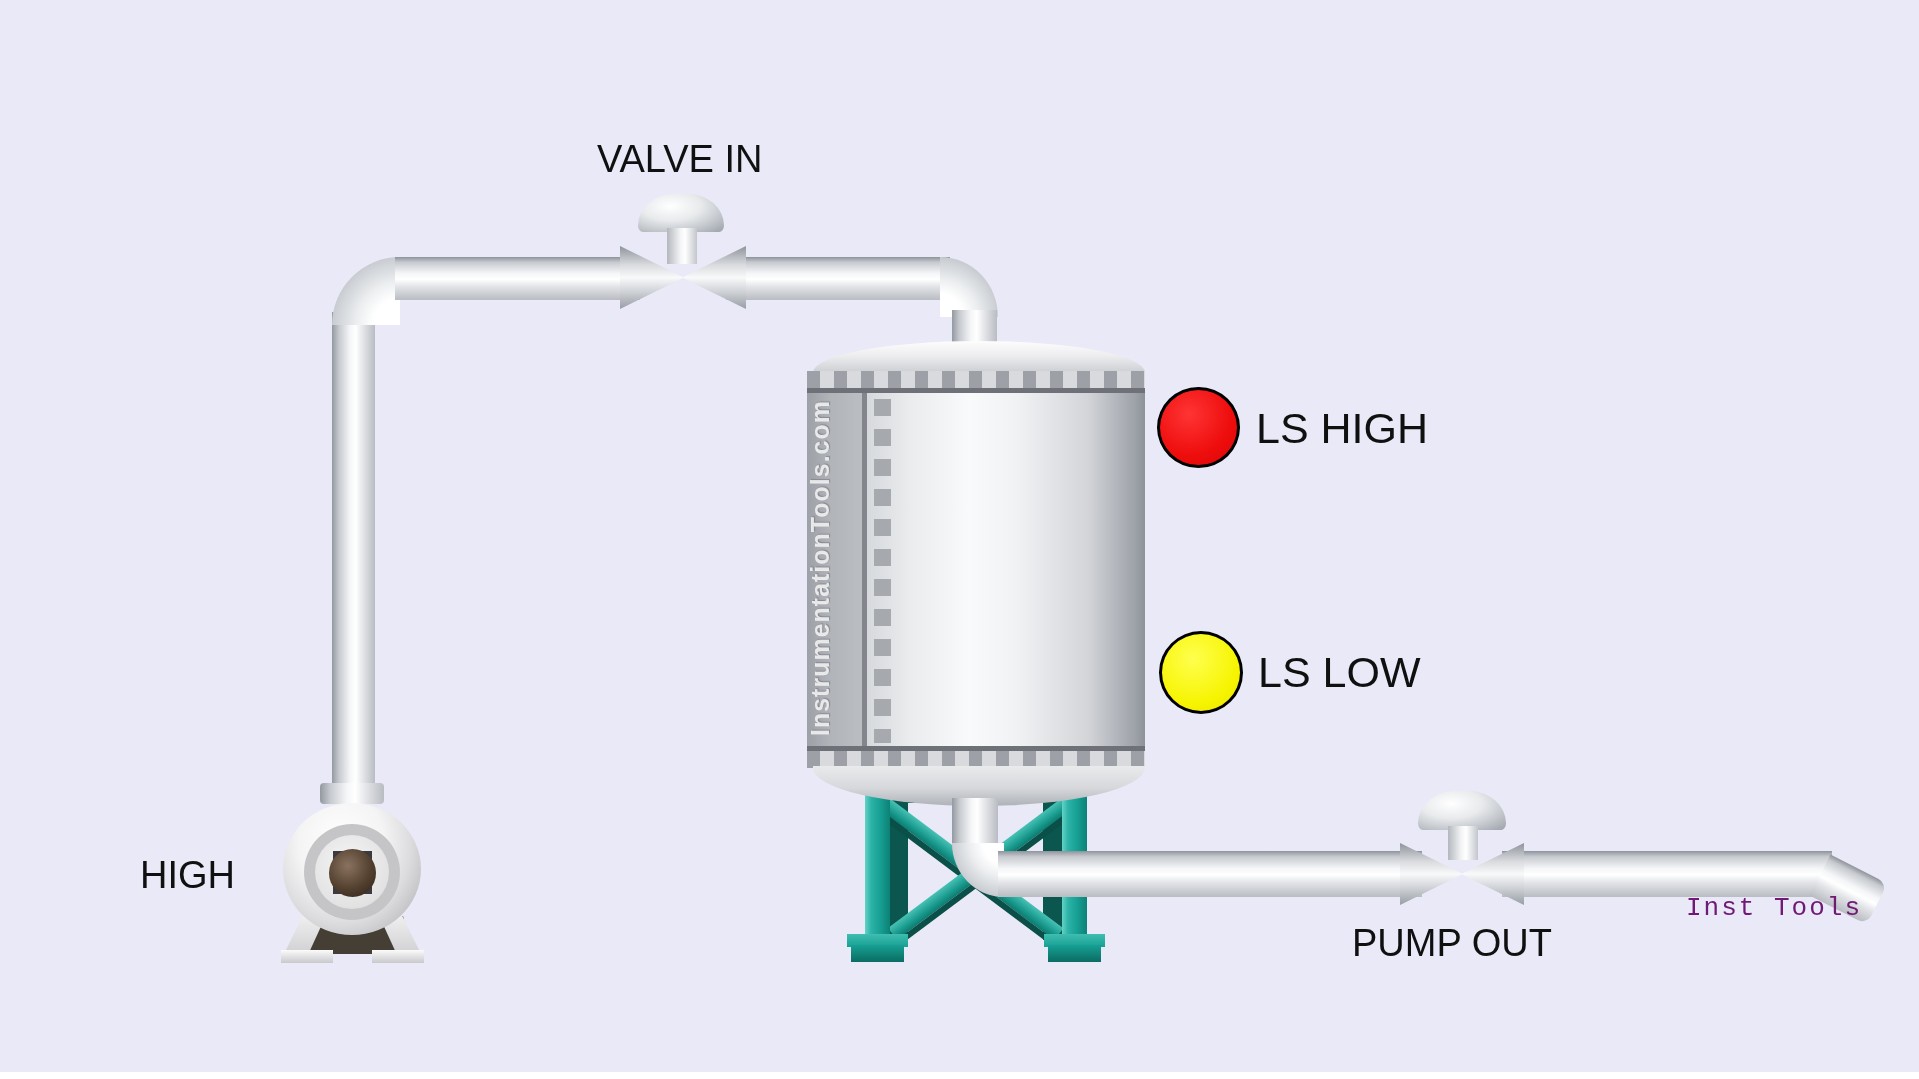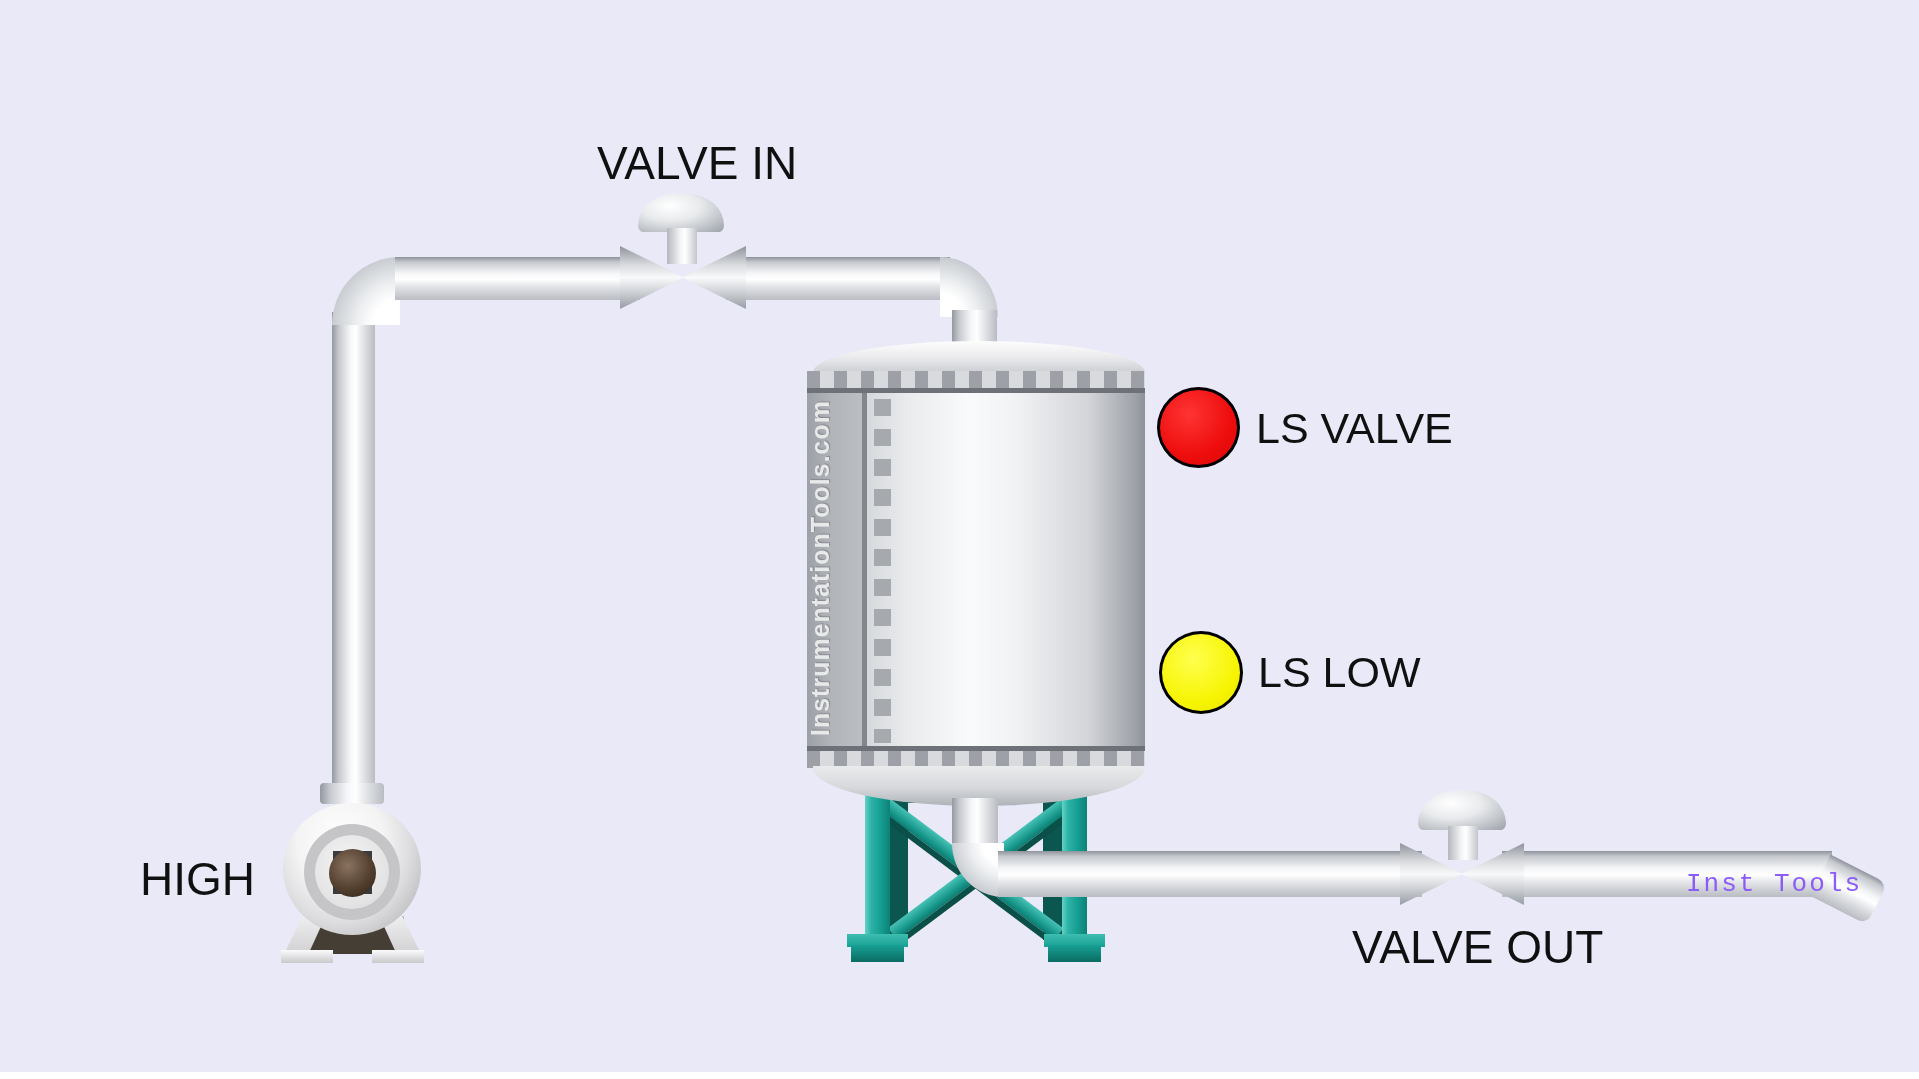--- a/index.html
+++ b/index.html
@@ -67,25 +67,25 @@
     background:radial-gradient(ellipse at 42% 30%,#ffffff 0%,#f4f4f5 38%,#dcdcde 62%,#bcbcbf 84%,#a6a6a9 100%);}
   .pump-ring{position:absolute;border-radius:50%;background:#c5c5c7;}
   .pump-inner{position:absolute;border-radius:50%;
     background:radial-gradient(circle at 45% 40%,#f6f6f6,#e2e2e3 70%,#d4d4d6 100%);}
   .pump-hub{position:absolute;border-radius:50%;
     background:radial-gradient(circle at 40% 35%,#8a7260 0%,#53402f 55%,#2c2015 100%);}
   .pump-bolt{position:absolute;width:10px;height:10px;background:#3a3a40;}
   
   .lamp{position:absolute;border:3px solid #000;border-radius:50%;box-sizing:border-box;}
   .label{
-    position:absolute;color:#101010;font-size:46px;line-height:1;letter-spacing:0px;white-space:nowrap;
+    position:absolute;color:#101010;font-size:38px;line-height:1;letter-spacing:0px;white-space:nowrap;
   }
   .wm-pipe{
     position:absolute;font-family:"Liberation Mono", monospace;font-size:26px;letter-spacing:2px;
-    color:#8b5cf6;white-space:nowrap;
+    color:#701a75;white-space:nowrap;margin-top:24px;
   }
 </style>
 </head>
 <body>
 
 <div class="stage">
 
   <div>
     <div class="leg-dark abs" style="left:888px;top:790px;width:176px;height:13px;"></div>
     <div class="leg-dark abs" style="left:889px;top:795px;width:19px;height:145px;"></div>
@@ -159,19 +159,19 @@
     <div class="valve-stem" style="left:1448px;top:826px;width:30px;height:34px;"></div>
     <div class="tri-l" style="left:1400px;top:843px;width:63px;height:62px;"></div>
     <div class="tri-r" style="left:1461px;top:843px;width:63px;height:62px;"></div>
   </div>
 
   <div class="lamp" style="left:1157px;top:387px;width:83px;height:81px;background:radial-gradient(circle at 38% 32%,#ff3434 0%,#ee0d0d 60%,#d90707 100%);"></div>
   <div class="lamp" style="left:1159px;top:631px;width:84px;height:83px;background:radial-gradient(circle at 40% 32%,#ffff4e 0%,#f6f400 65%,#e6e200 100%);"></div>
 
   <div class="label" style="left:597px;top:140px;">VALVE IN</div>
   <div class="label" style="left:140px;top:856px;">HIGH</div>
-  <div class="label" style="left:1256px;top:407px;font-size:43px;">LS VALVE</div>
+  <div class="label" style="left:1256px;top:407px;font-size:43px;">LS HIGH</div>
   <div class="label" style="left:1258px;top:651px;font-size:43px;">LS LOW</div>
-  <div class="label" style="left:1352px;top:924px;">VALVE OUT</div>
+  <div class="label" style="left:1352px;top:924px;">PUMP OUT</div>
   <div class="wm-pipe" style="left:1686px;top:869px;">Inst Tools</div>
 
   <div class="abs" style="left:0;top:1072px;width:1919px;height:7px;background:#ffffff;"></div>
 </div>
 
 </body></html>

